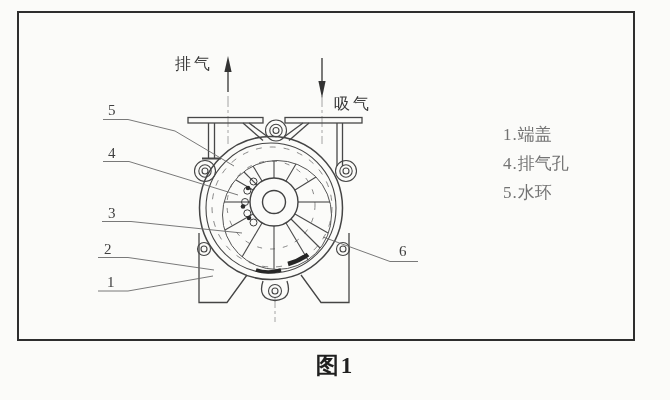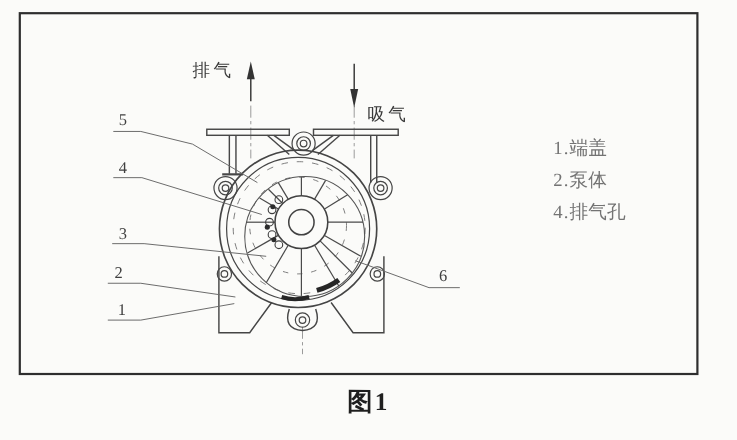--- a/index.html
+++ b/index.html
@@ -176,22 +176,22 @@
 <div class="callout c3">3</div>
 <div class="callout c2">2</div>
 <div class="callout c1">1</div>
 <div class="callout c6">6</div>
 
 <div class="legend">
   <span class="row">
     <span class="num">1.</span><span>端盖</span>
   </span>
   <span class="row">
-    <span class="num">2.</span><span>泵体</span>
+    <span class="num">4.</span><span>排气孔</span>
   </span>
   <span class="row">
-    <span class="num">4.</span><span>排气孔</span>
+    <span class="num">5.</span><span>水环</span>
   </span>
 </div>
 
 <div class="caption">
   <span>图1</span>
 </div>
 
 </body></html>

